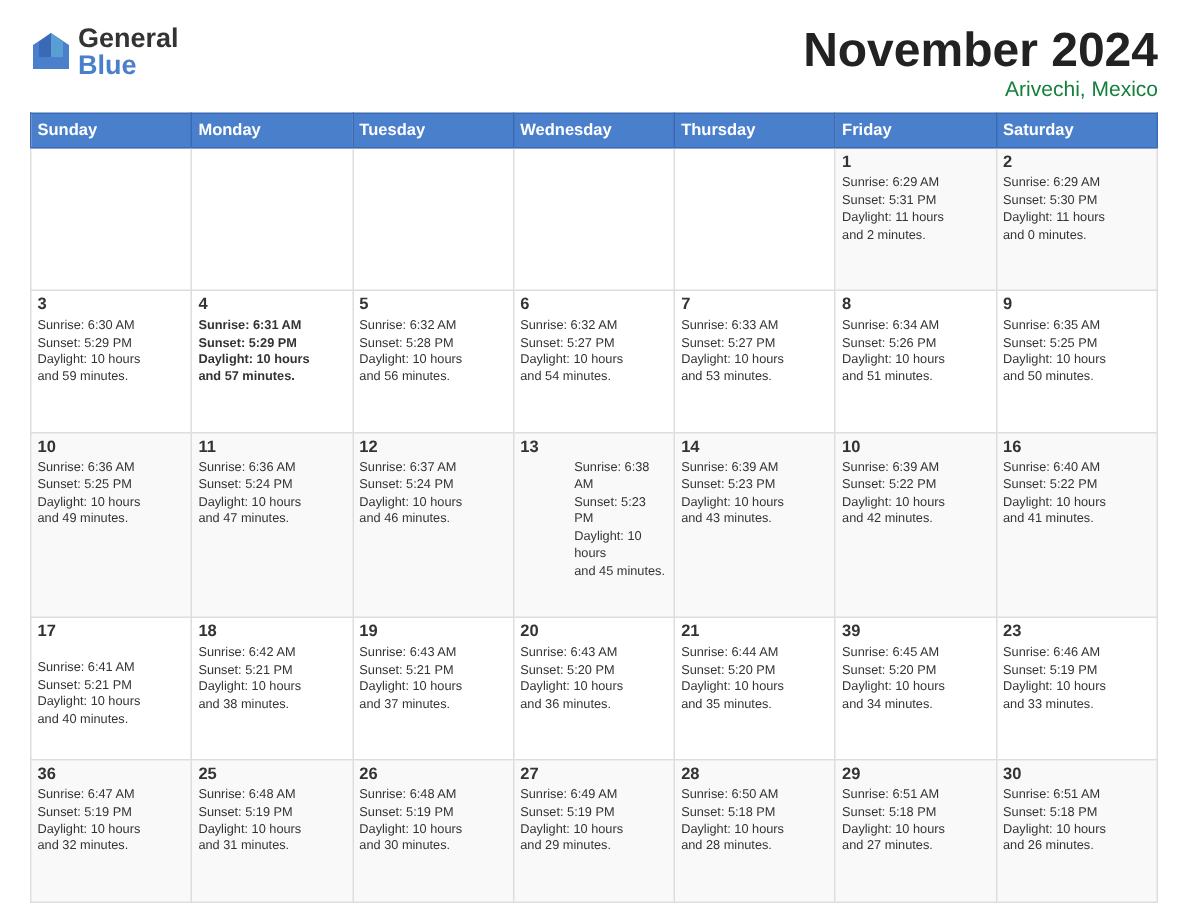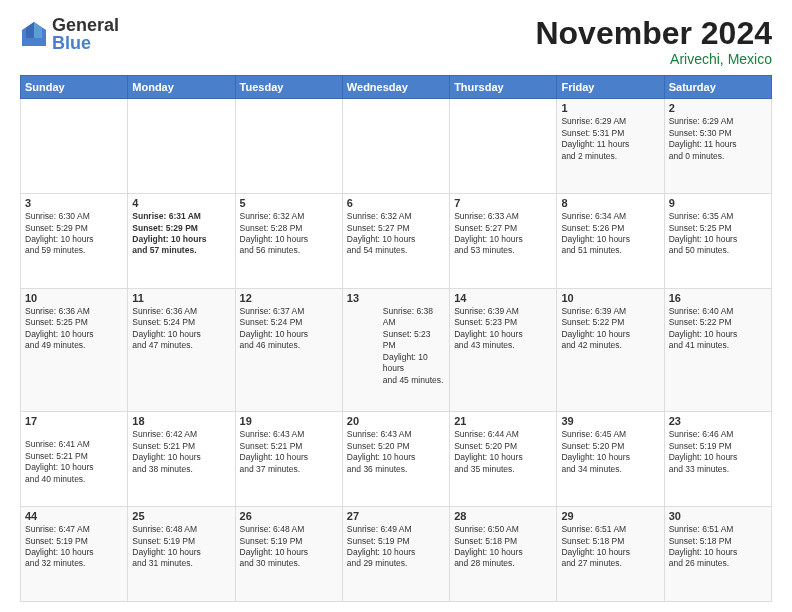--- a/index.html
+++ b/index.html
@@ -307,21 +307,21 @@
           <td>
             <span class="day-num">23</span>
             <div class="day-info" style="white-space: pre-line;">Sunrise: 6:46 AM
 Sunset: 5:19 PM
 Daylight: 10 hours
 and 33 minutes.</div>
           </td>
         </tr>
         <tr>
           <td>
-            <span class="day-num">44</span>
+            <span class="day-num">36</span>
             <div class="day-info" style="white-space: pre-line;">Sunrise: 6:47 AM
 Sunset: 5:19 PM
 Daylight: 10 hours
 and 32 minutes.</div>
           </td>
           <td>
             <span class="day-num">25</span>
             <div class="day-info" style="white-space: pre-line;">Sunrise: 6:48 AM
 Sunset: 5:19 PM
 Daylight: 10 hours

